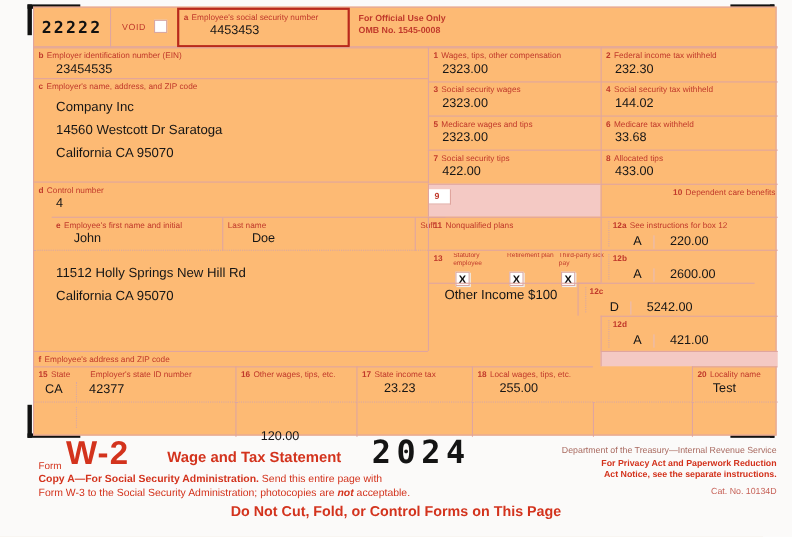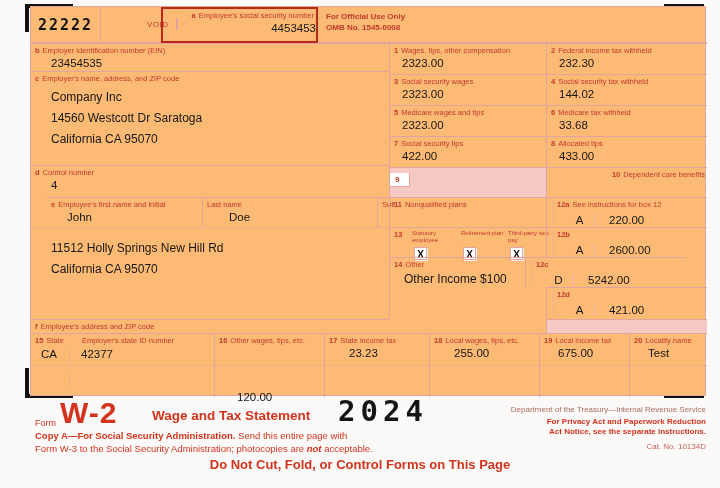--- a/index.html
+++ b/index.html
@@ -20,21 +20,21 @@
   .bl{border-left:1px solid var(--ln);}
   .br{border-right:1px solid var(--ln);}
   .bb{border-bottom:1px solid var(--ln);}
   .lbl{font-size:7.5px;color:var(--red);line-height:1.25;padding:2px 2px 0 4px;white-space:nowrap;overflow:hidden;}
   .lbl b{font-weight:700;margin-right:3px;}
   .val{font-size:11.5px;color:var(--ink);padding:2px 0 0 12px;}
   .bigval{font-size:12px;color:var(--ink);padding:3px 0 0 14px;}
   .addr-line{font-size:12px;color:var(--ink);padding-left:20px;line-height:1.75;}
   .code22{display:block;text-align:center;font-family:"DejaVu Sans Mono",monospace;font-weight:700;font-size:15px;letter-spacing:2px;color:#111;padding-top:9px;}
   .voidwrap{display:flex;align-items:center;gap:7px;padding:11px 0 0 10px;}
-  .voidlbl{font-size:8px;color:var(--red);letter-spacing:.5px;margin-left:36px;}
+  .voidlbl{font-size:8px;color:var(--red);letter-spacing:.5px;}
   .ckbox{display:inline-block;width:12px;height:12px;border:1px solid var(--lnd);background:#fff;}
   .boxa{border:2px solid #b8291c;}
   .off1{font-size:8px;font-weight:700;color:var(--red);padding-left:8px;line-height:1.4;}
   .offwrap{padding-top:4px;}
   .shade9{background:var(--shade);}
   .chip9{display:inline-block;background:#fff;border-right:1px solid var(--ln);border-bottom:1px solid var(--ln);padding:2px 10px 2px 5px;font-size:8px;font-weight:700;color:var(--red);}
   .b12{position:absolute;}
   .dotleft{position:absolute;left:6px;top:3px;bottom:3px;border-left:1px dotted var(--lnd);}
   .v12{position:relative;padding:1px 0 0 18px;}
   .code12{display:inline-block;width:30px;text-align:center;font-size:11.5px;color:var(--ink);border-right:1px solid #e8bcb6;}
@@ -74,21 +74,21 @@
 
     <div class="cell br bb" style="left:0;top:0;width:70px;height:36px;">
       <span class="code22">22222</span>
     </div>
     <div class="cell bb" style="left:70px;top:0;width:60px;height:36px;">
       <div class="voidwrap">
         <span class="voidlbl">VOID</span>
         <span class="ckbox"></span>
       </div>
     </div>
-    <div class="cell boxa" style="left:130px;top:0;width:157px;height:36px;text-align:right;">
+    <div class="cell boxa" style="left:130px;top:0;width:157px;height:36px;">
       <div class="lbl"><b>a</b><span>Employee's social security number</span></div>
       <div class="val" style="padding-left:28px;">4453453</div>
     </div>
     <div class="cell bb" style="left:287px;top:0;width:389px;height:36px;">
       <div class="offwrap">
         <div class="off1">For Official Use Only</div>
         <div class="off1">OMB No. 1545-0008</div>
       </div>
     </div>
 
@@ -163,21 +163,20 @@
       <div class="opt13" style="left:71px;">
         <div class="optlbl">Retirement plan</div>
         <span class="ck">X</span>
       </div>
       <div class="opt13" style="left:118px;">
         <div class="optlbl">Third-party sick pay</div>
         <span class="ck">X</span>
       </div>
     </div>
     <div class="cell bt bl" style="left:358px;top:250px;width:157px;height:62px;">
-      <div class="lbl"><b>14</b><span>Other</span></div>
       <div class="bigval">Other Income $100</div>
     </div>
 
     <div class="cell bt bl" style="left:515px;top:36px;width:161px;height:31px;">
       <div class="lbl"><b>2</b><span>Federal income tax withheld</span></div>
       <div class="val">232.30</div>
     </div>
     <div class="cell bt bl" style="left:515px;top:67px;width:161px;height:31px;">
       <div class="lbl"><b>4</b><span>Social security tax withheld</span></div>
       <div class="val">144.02</div>
@@ -237,24 +236,20 @@
       <div class="lbl"><b>16</b><span>Other wages, tips, etc.</span></div>
       <div class="val" style="padding-left:22px;margin-top:44px;">120.00</div>
     </div>
     <div class="cell bt bl" style="left:293px;top:326px;width:105px;height:32px;">
       <div class="lbl"><b>17</b><span>State income tax</span></div>
       <div class="val" style="padding-left:24px;">23.23</div>
     </div>
     <div class="cell bt bl" style="left:398px;top:326px;width:110px;height:32px;">
       <div class="lbl"><b>18</b><span>Local wages, tips, etc.</span></div>
       <div class="val" style="padding-left:24px;">255.00</div>
-    </div>
-    <div class="cell bt bl" style="left:508px;top:326px;width:90px;height:32px;">
-      <div class="lbl"><b>19</b><span>Local income tax</span></div>
-      <div class="val" style="padding-left:18px;">675.00</div>
     </div>
     <div class="cell bt bl" style="left:598px;top:326px;width:78px;height:32px;">
       <div class="lbl"><b>20</b><span>Locality name</span></div>
       <div class="val" style="padding-left:18px;">Test</div>
     </div>
 
     <div class="cell btd statecell" style="left:0;top:358px;width:183px;height:32px;">
       <span class="dotdiv" style="left:38px;top:4px;bottom:8px;"></span>
     </div>
     <div class="cell btd bl" style="left:183px;top:358px;width:110px;height:32px;"></div>

